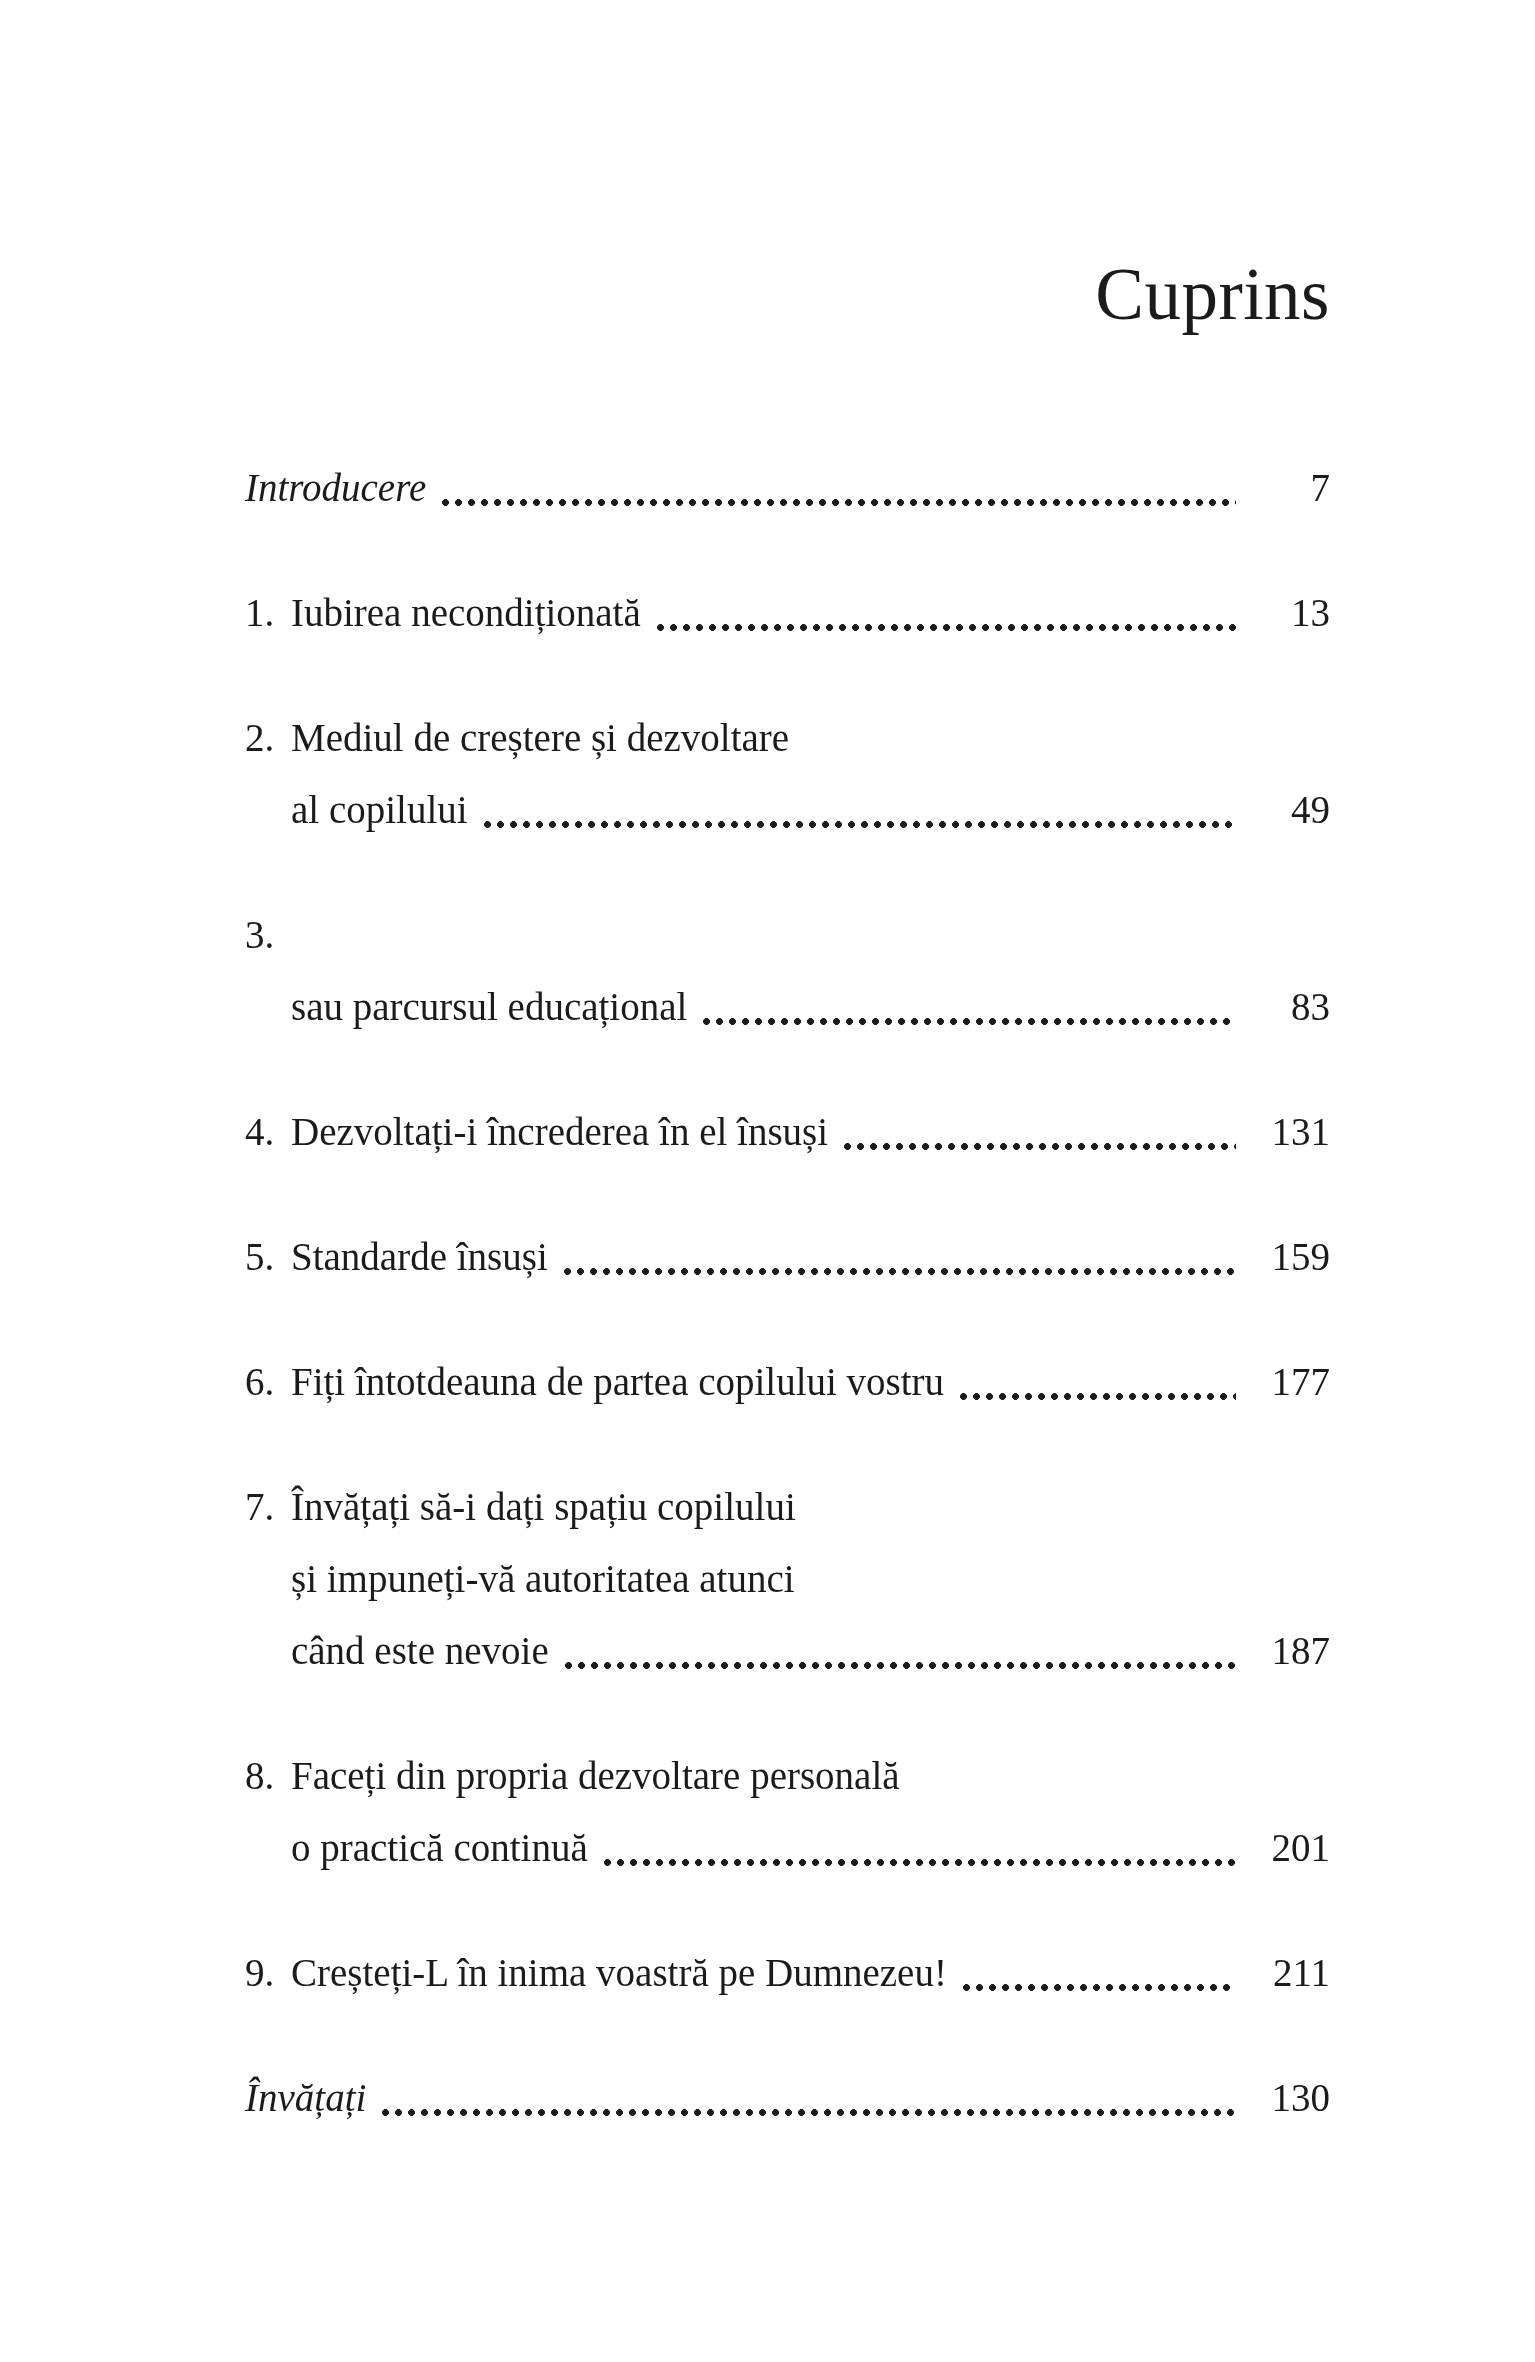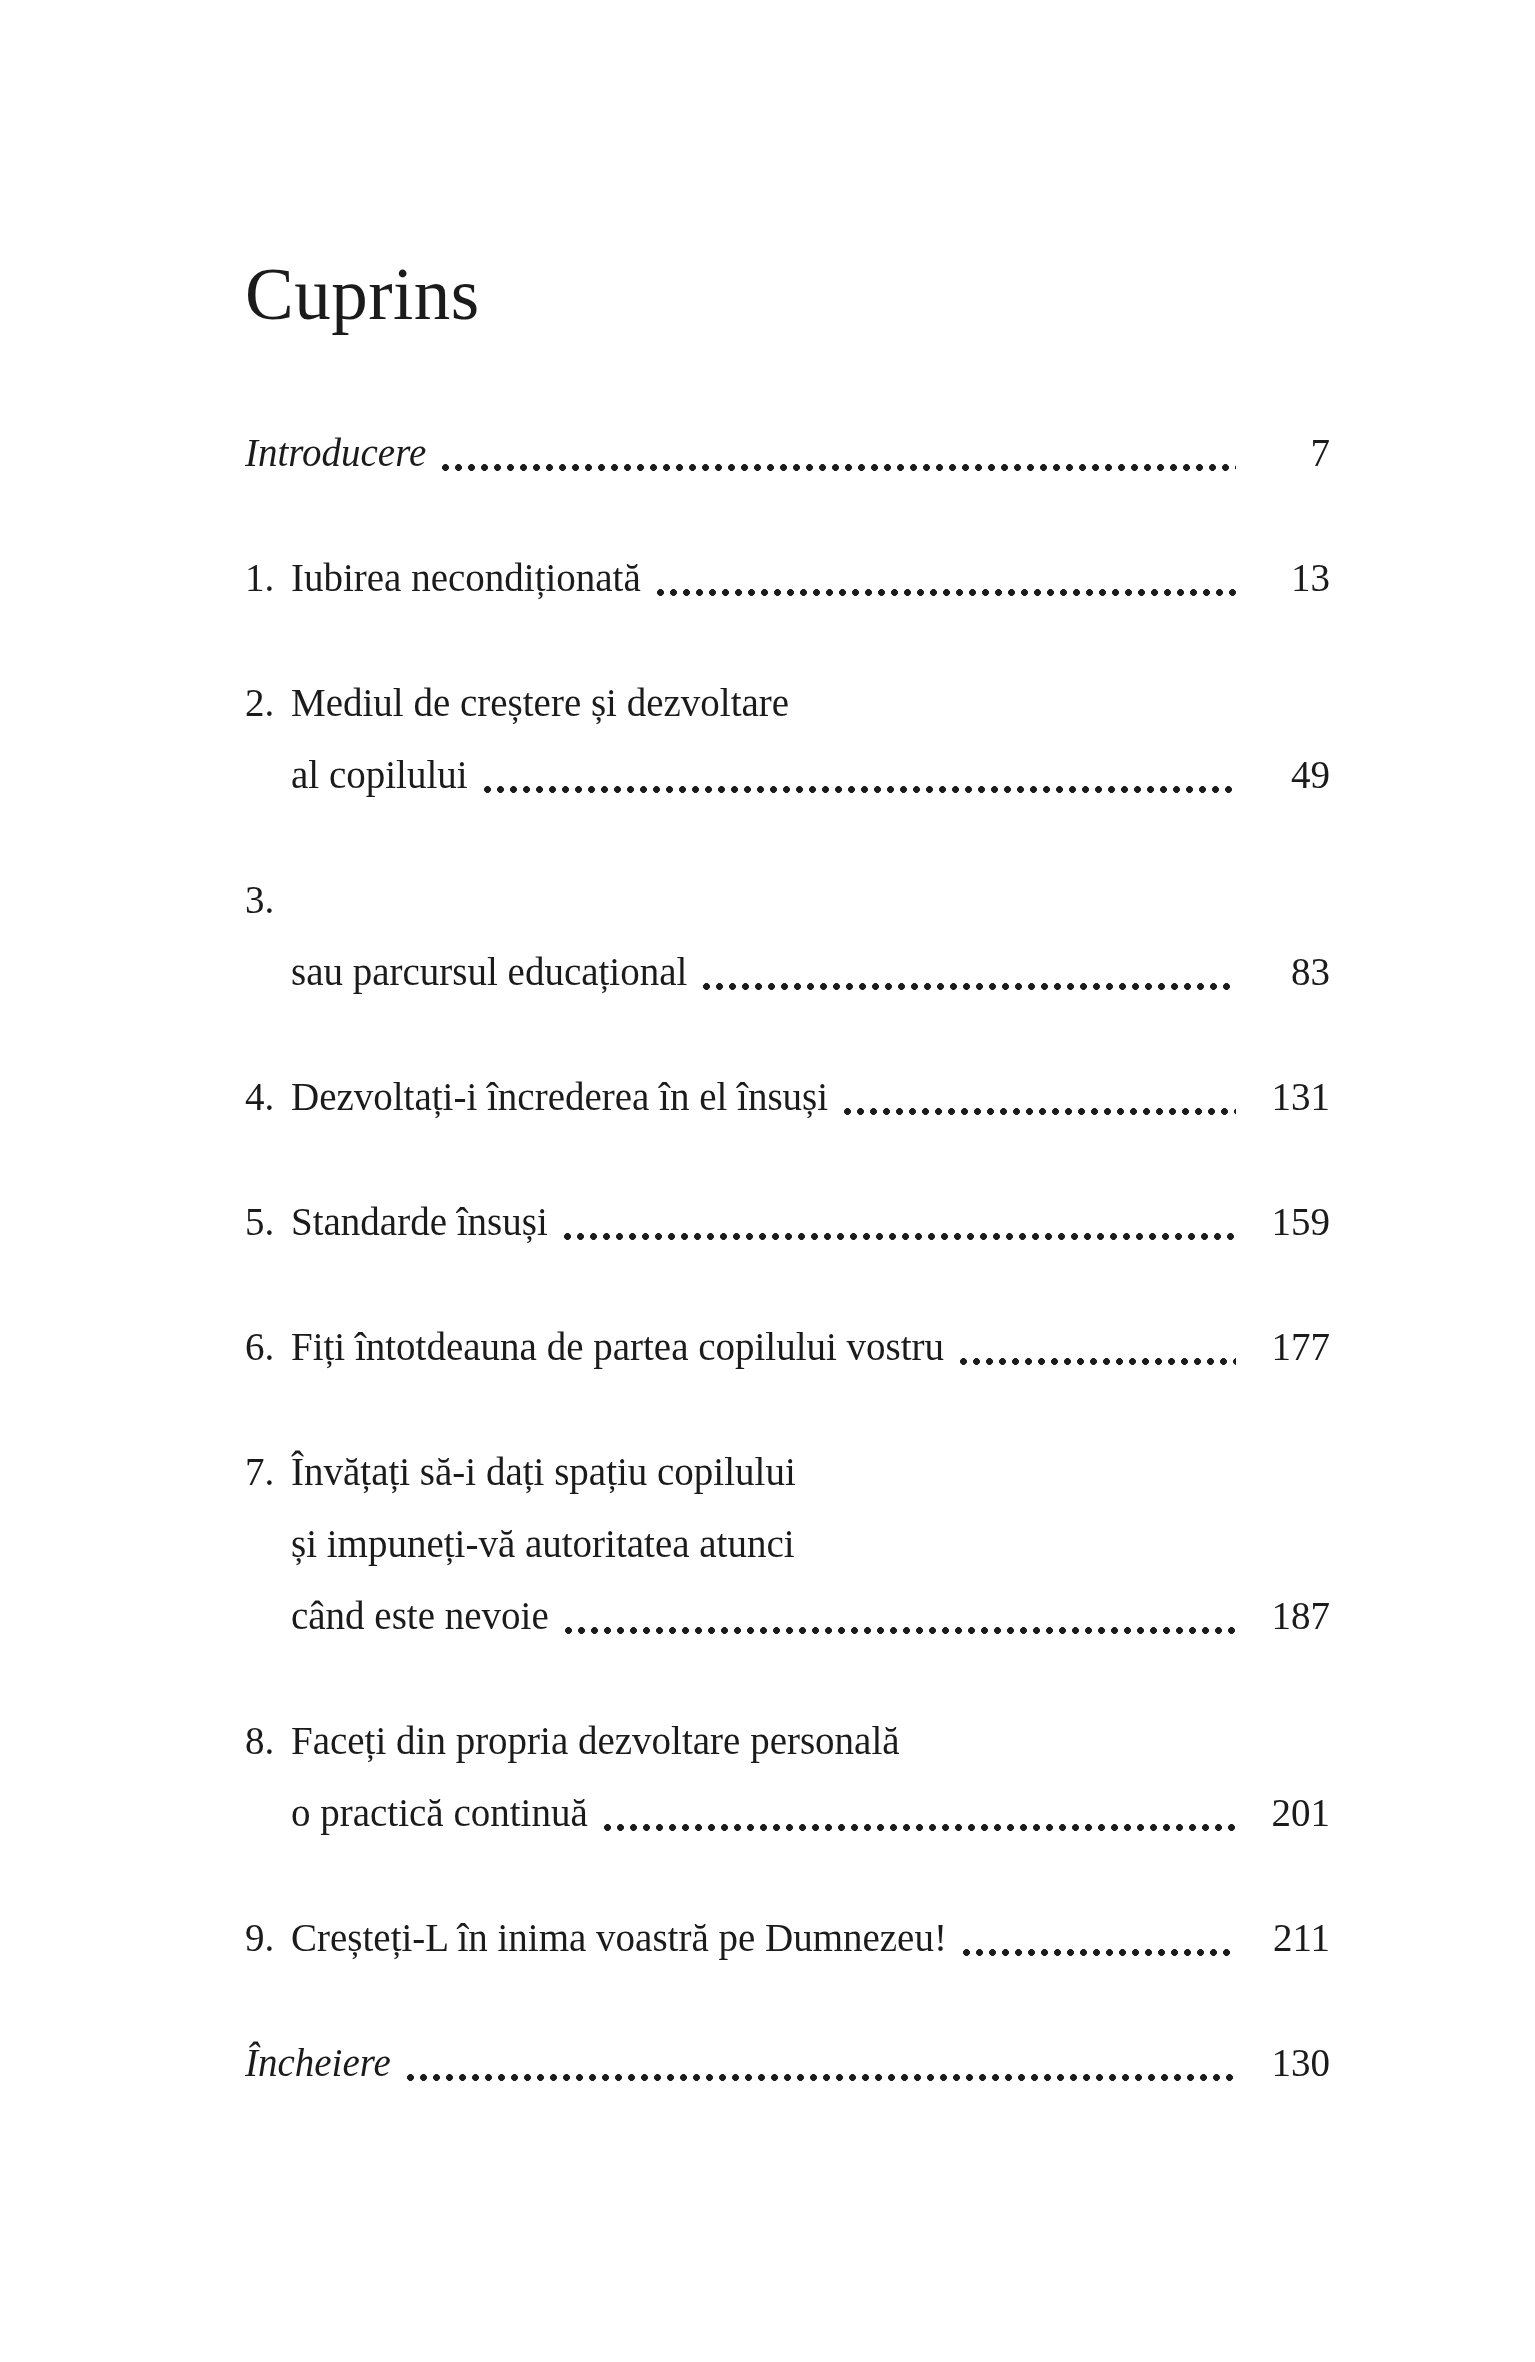--- a/index.html
+++ b/index.html
@@ -15,22 +15,22 @@
     background: #ffffff;
     color: #1b1b1b;
     font-family: "Liberation Serif", "DejaVu Serif", serif;
     padding: 255px 205px 0 245px;
     overflow: hidden;
   }
   .title {
     font-size: 73px;
     font-weight: 400;
     line-height: 80px;
-    text-align: left;
-    margin: 0 0 82px 0;
+    text-align: right;
+    margin: 0 0 117px 0;
     letter-spacing: 0.5px;
   }
   .entries {
     font-size: 39px;
     line-height: 72px;
   }
   .entry {
     margin: 0 0 53px 0;
   }
   .entry.italic .txt {
@@ -160,19 +160,19 @@
       <div class="entry">
         <div class="line">
           <span class="num">9.</span>
           <span class="txt">Creșteți-L în inima voastră pe Dumnezeu!</span>
           <span class="leader"></span>
           <span class="pg">211</span>
         </div>
       </div>
       <div class="entry italic">
         <div class="line">
-          <span class="txt">Încheiere</span>
+          <span class="txt">Învățați</span>
           <span class="leader"></span>
           <span class="pg">130</span>
         </div>
       </div>
     </div>
 </div>
 
 </body></html>

